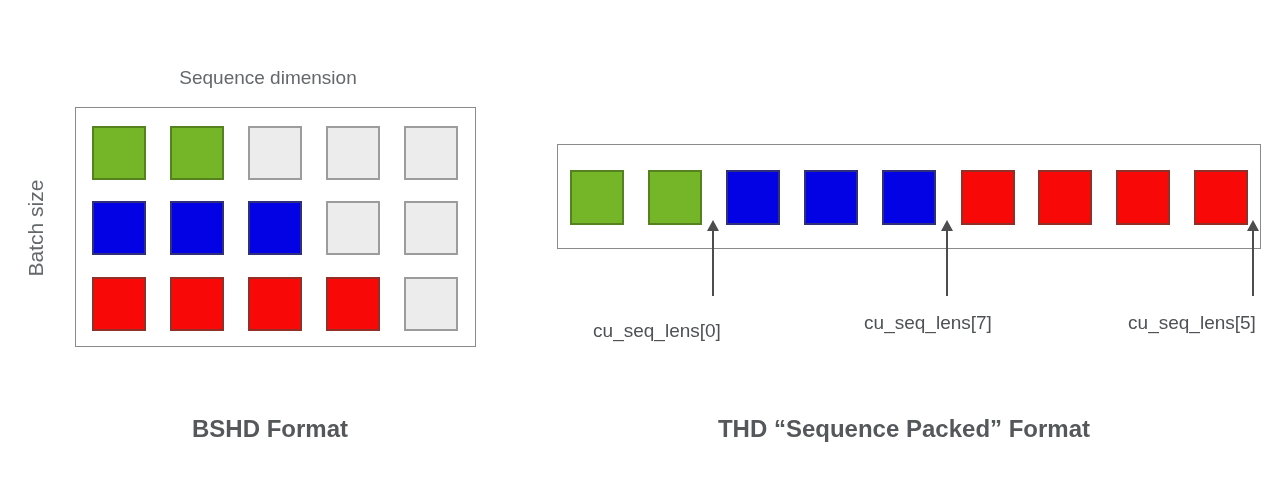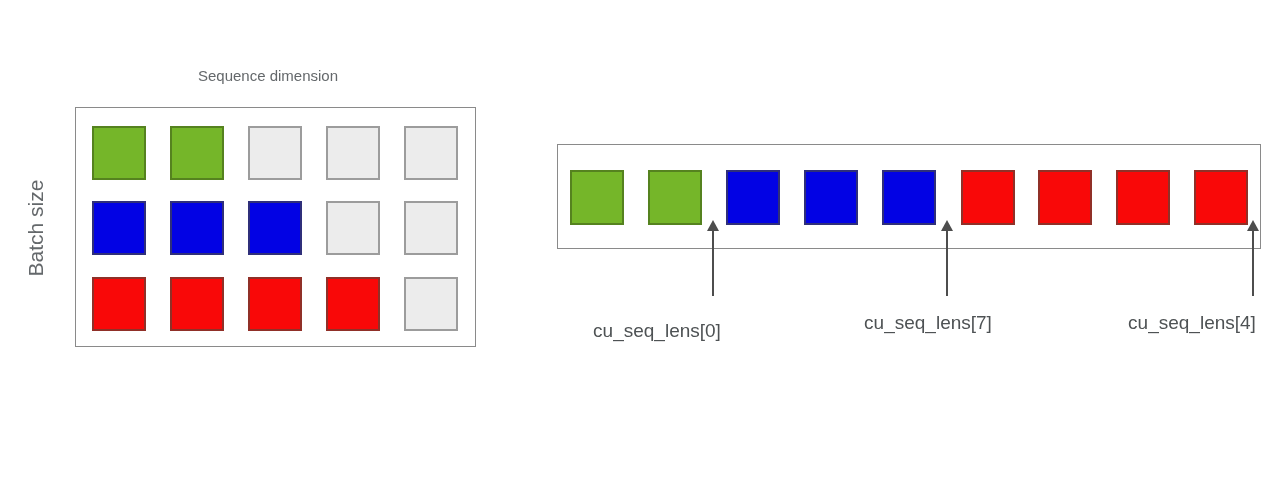--- a/index.html
+++ b/index.html
@@ -8,21 +8,21 @@
     position: relative;
     width: 1280px;
     height: 483px;
     background: var(--background, #ffffff);
     font-family: "Liberation Sans", sans-serif;
     overflow: hidden;
   }
   .title {
     position: absolute;
     transform: translateX(-50%);
-    font-size: 15px;
+    font-size: 19px;
     color: var(--title-text, #64686b);
     white-space: nowrap;
   }
   .vlabel {
     position: absolute;
     transform: translate(-50%, -50%) rotate(-90deg);
     font-size: 21px;
     color: var(--title-text, #64686b);
     white-space: nowrap;
   }
@@ -70,24 +70,26 @@
 <body>
 
 <div class="canvas">
 
   <div class="title" style="left:268px; top:67px;">Sequence dimension</div>
 
   <div class="vlabel" style="left:36px; top:228px;">Batch size</div>
 
   <div class="box" style="left:75px; top:107px; width:401px; height:240px;"></div>
 
+  <div class="caption" style="left:270px; top:415px;">BSHD Format</div>
 
 
   <div class="box" style="left:557px; top:144px; width:704px; height:105px;"></div>
 
+  <div class="caption" style="left:904px; top:415px;">THD “Sequence Packed” Format</div>
 
   <div id="cells-layer">
       <div class="cell" style="left: 92px; top: 126px; width: 54px; height: 54px; background: rgb(117, 182, 41); border-color: rgb(85, 130, 31);"></div>
       <div class="cell" style="left: 170px; top: 126px; width: 54px; height: 54px; background: rgb(117, 182, 41); border-color: rgb(85, 130, 31);"></div>
       <div class="cell" style="left: 248px; top: 126px; width: 54px; height: 54px; background: rgb(236, 236, 236); border-color: rgb(156, 156, 156);"></div>
       <div class="cell" style="left: 326px; top: 126px; width: 54px; height: 54px; background: rgb(236, 236, 236); border-color: rgb(156, 156, 156);"></div>
       <div class="cell" style="left: 404px; top: 126px; width: 54px; height: 54px; background: rgb(236, 236, 236); border-color: rgb(156, 156, 156);"></div>
       <div class="cell" style="left: 92px; top: 201px; width: 54px; height: 54px; background: rgb(2, 2, 228); border-color: rgb(47, 47, 122);"></div>
       <div class="cell" style="left: 170px; top: 201px; width: 54px; height: 54px; background: rgb(2, 2, 228); border-color: rgb(47, 47, 122);"></div>
       <div class="cell" style="left: 248px; top: 201px; width: 54px; height: 54px; background: rgb(2, 2, 228); border-color: rgb(47, 47, 122);"></div>
@@ -110,15 +112,15 @@
     </div>
   <div id="markers-layer">
       <div class="marker-head" style="left: 707px; top: 220px;"></div>
       <div class="marker-line" style="left: 712px; top: 229px; height: 67px;"></div>
       <div class="marker-label" style="left: 657px; top: 320px;">cu_seq_lens[0]</div>
       <div class="marker-head" style="left: 941px; top: 220px;"></div>
       <div class="marker-line" style="left: 946px; top: 229px; height: 67px;"></div>
       <div class="marker-label" style="left: 928px; top: 312px;">cu_seq_lens[7]</div>
       <div class="marker-head" style="left: 1247px; top: 220px;"></div>
       <div class="marker-line" style="left: 1252px; top: 229px; height: 67px;"></div>
-      <div class="marker-label" style="left: 1192px; top: 312px;">cu_seq_lens[4]</div>
+      <div class="marker-label" style="left: 1192px; top: 312px;">cu_seq_lens[5]</div>
     </div>
 </div>
 
 </body></html>

